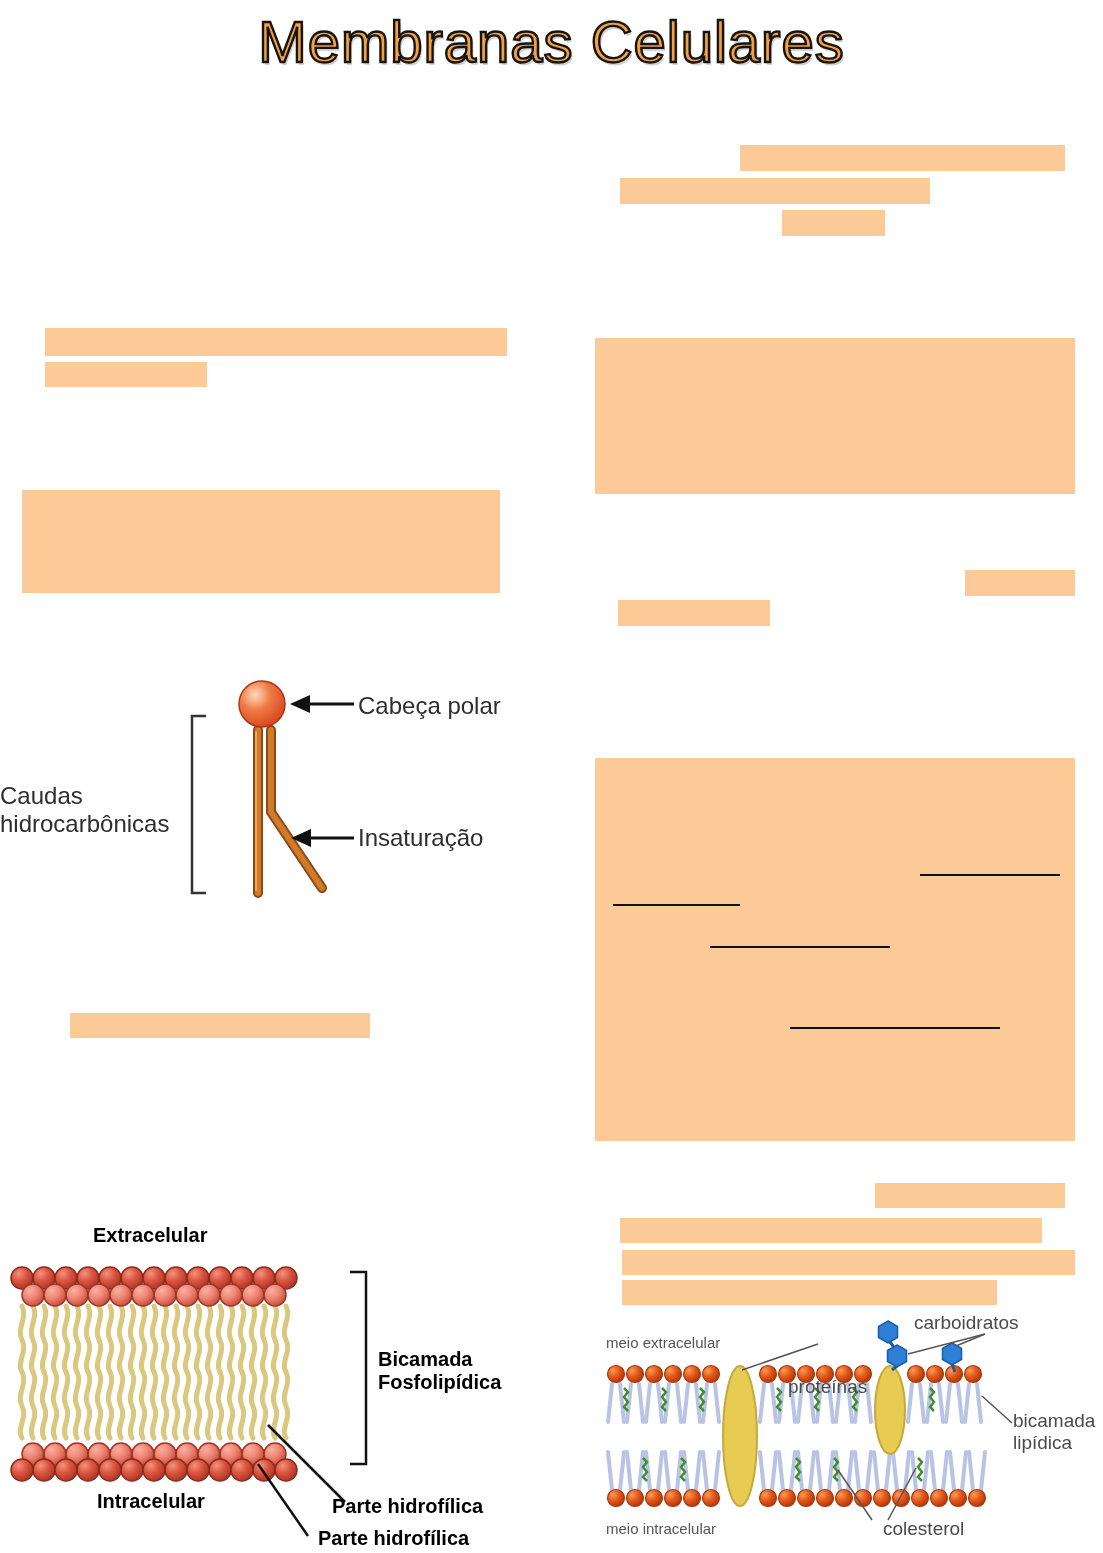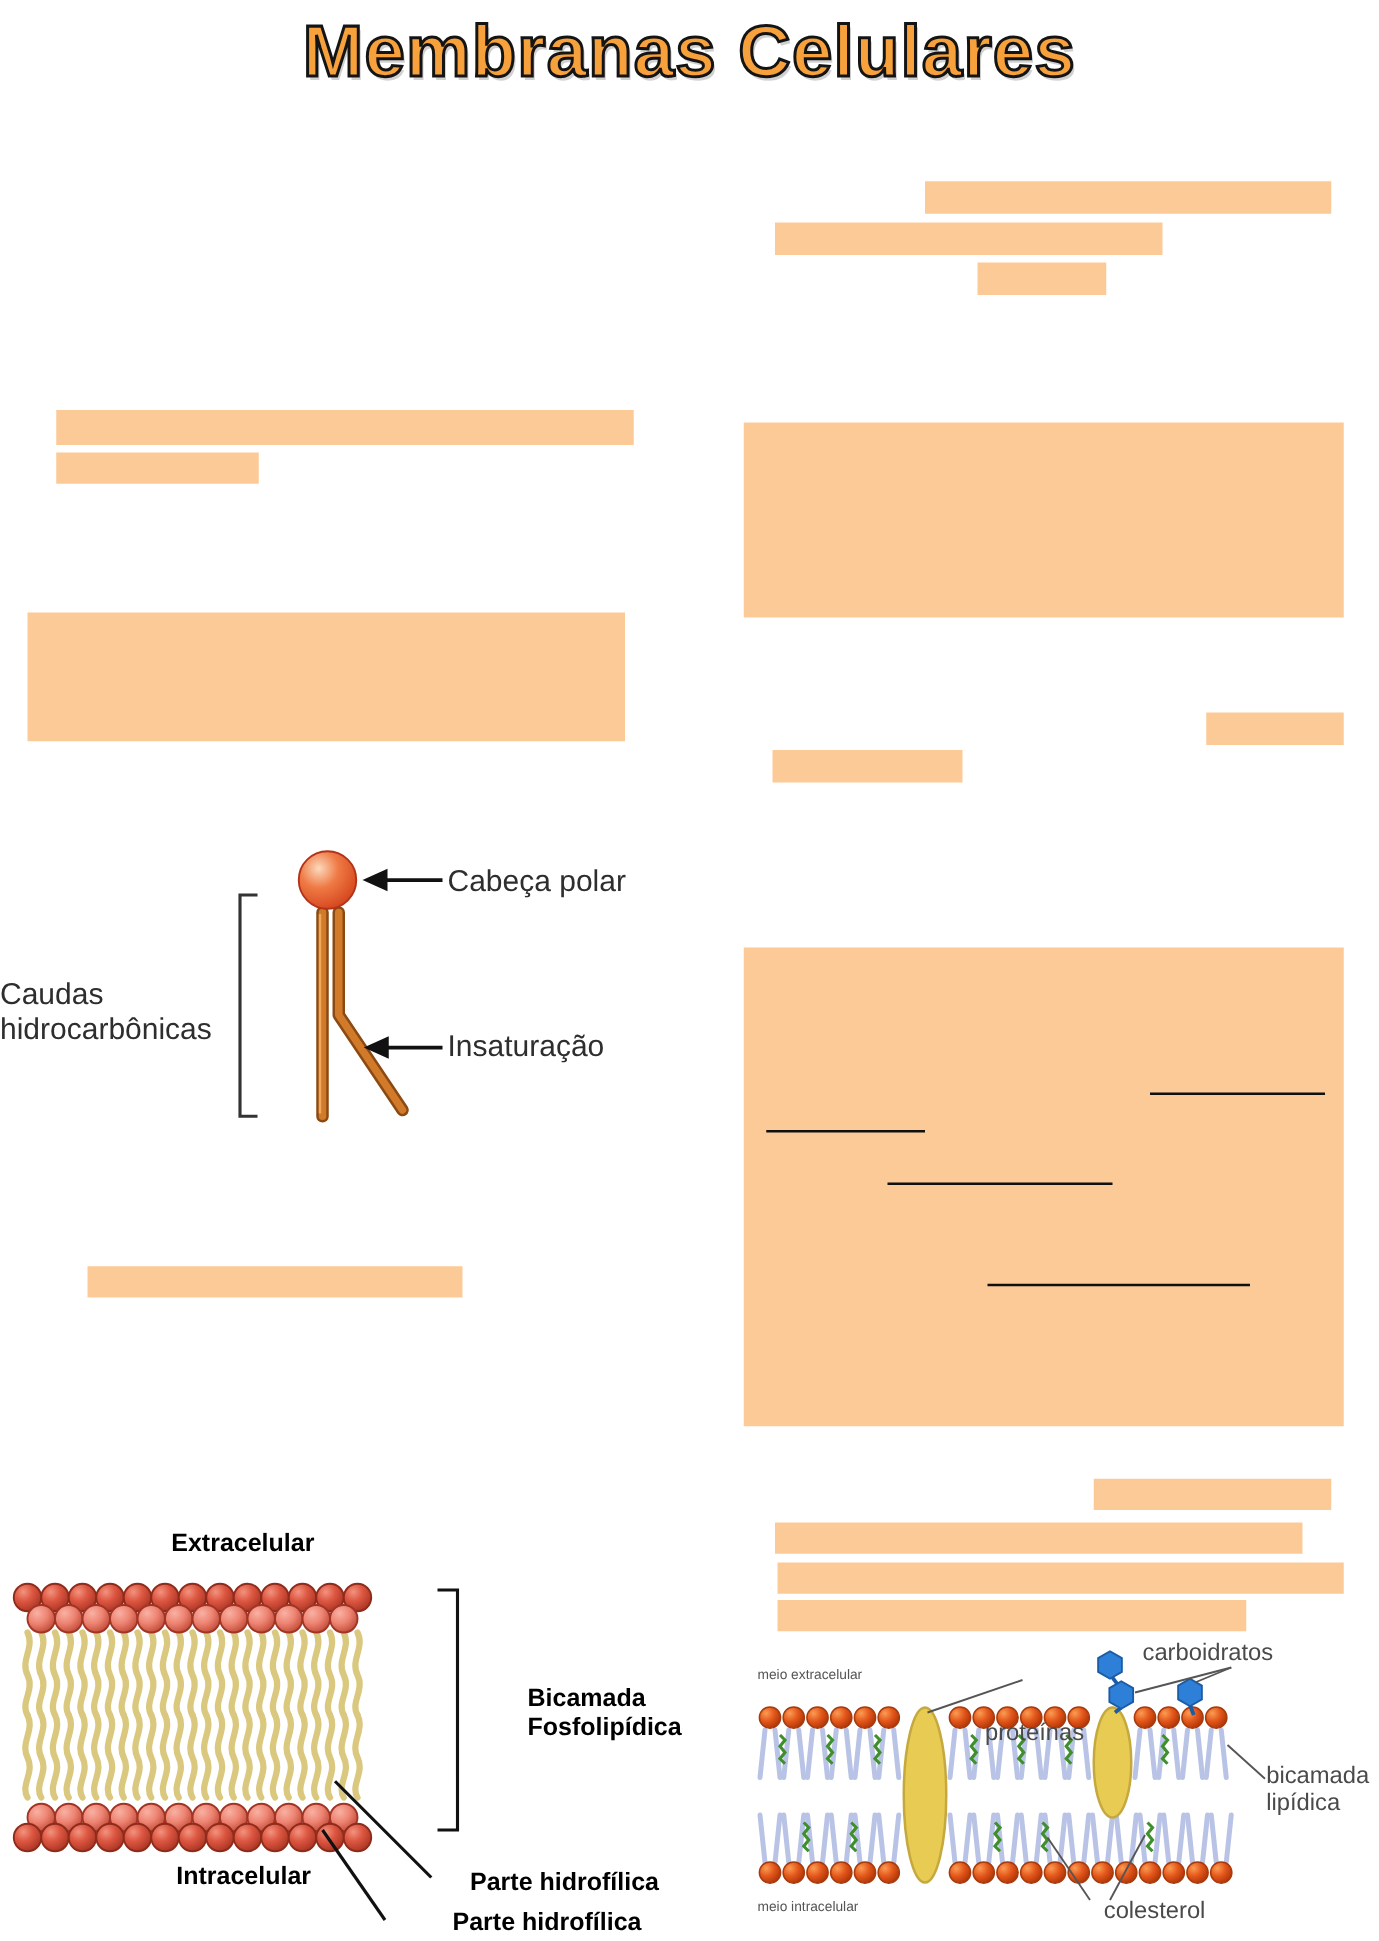--- a/index.html
+++ b/index.html
@@ -2,34 +2,34 @@
 <html style="--highlight: #FBCA97; --title-fill: #F7A13C;"><head>
 <meta charset="utf-8">
 <style>
   * { margin:0; padding:0; box-sizing:border-box; }
   html,body { background:#ffffff; }
   body { font-family:"Liberation Sans", sans-serif; }
   .page { position:relative; width:1103px; height:1553px; background:#fff; overflow:hidden; }
 
   .title {
     position:absolute; top:8px; left:0; width:100%; text-align:center;
-    font-size:58px; font-weight:700; letter-spacing:1px;
+    font-size:58px; font-weight:400; letter-spacing:1px;
     color:var(--title-fill,#F7A13C);
     -webkit-text-stroke:2.4px #141414;
     text-shadow:2px 3px 0 rgba(0,0,0,0.18);
   }
 
   .hl { position:absolute; background:var(--highlight,#FBCA97); }
   .blank { position:absolute; height:2px; background:#101010; z-index:5; }
 
   .label { position:absolute; line-height:1.15; }
   .dlabel { color:#2e2e2e; font-size:24px;text-align:center; }
-  .blabel { color:#000; font-size:20px; font-weight:bold;margin-left:44px; }
+  .blabel { color:#000; font-size:20px; font-weight:bold; }
   .mlabel { color:#4a4a4a; font-size:19px; }
-  .small  { color:#555; font-size:11px; }
+  .small  { color:#555; font-size:15px; }
   .pre { white-space:pre-line; }
   .center { text-align:left; }
 
   svg { position:absolute; overflow:visible; }
 </style>
 </head>
 <body>
 
 <div class="page">
 

